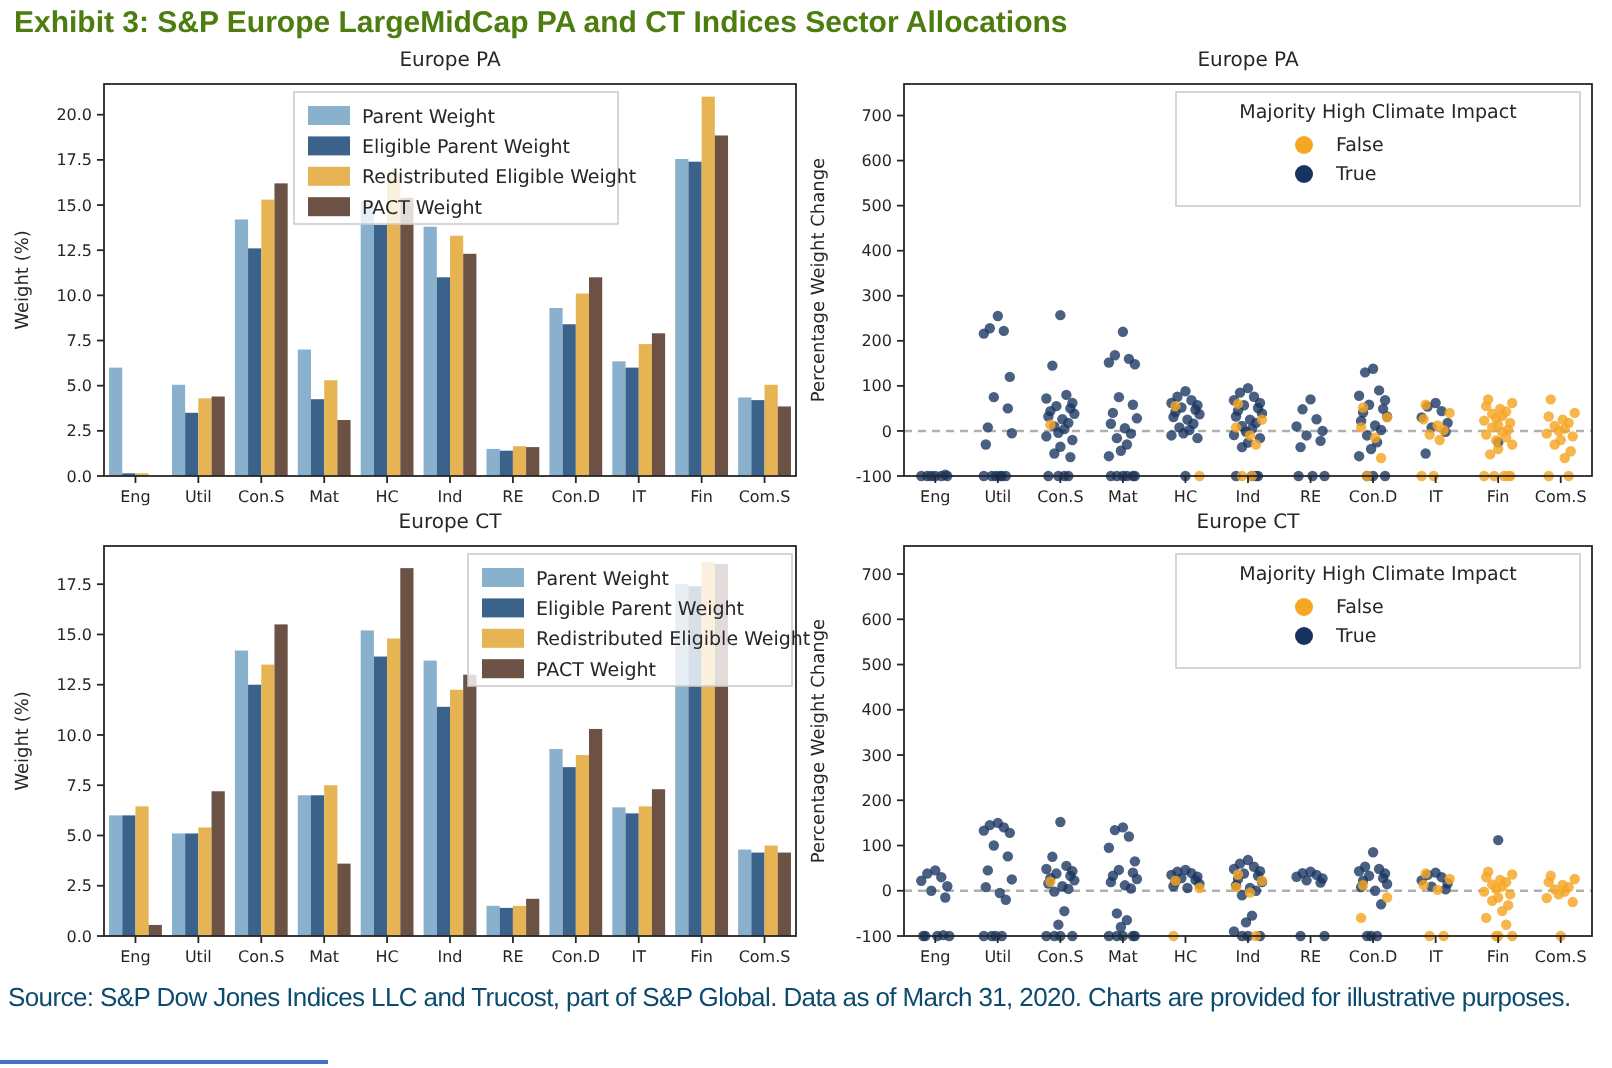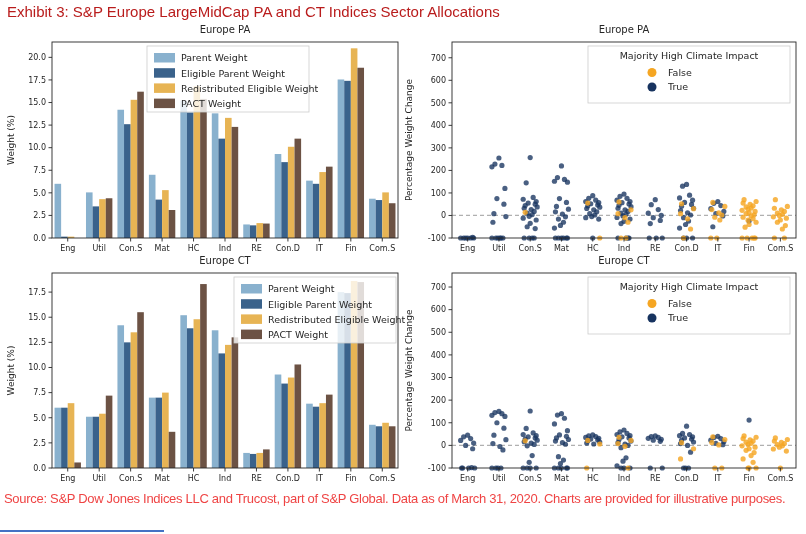--- a/index.html
+++ b/index.html
@@ -1,22 +1,22 @@
 <!DOCTYPE html>
 <html><head>
 <meta charset="utf-8">
 <style>
   html,body{margin:0;padding:0;background:#ffffff;}
   #page{position:relative;width:806px;height:534px;background:#ffffff;overflow:hidden;
         font-family:"Liberation Sans",sans-serif;}
-  #exhibit-title{position:absolute;left:7px;top:3px;margin:0;font-size:15px;font-weight:normal;
-        color:#b91c1c;letter-spacing:0px;white-space:nowrap;}
+  #exhibit-title{position:absolute;left:7px;top:3px;margin:0;font-size:15px;font-weight:bold;
+        color:#4d7c0f;letter-spacing:0px;white-space:nowrap;}
   #fig-svg{position:absolute;left:0;top:0;}
   #source-note{position:absolute;left:4px;top:491px;width:792px;margin:0;font-size:13px;
-        line-height:1.25;color:#ef4444;letter-spacing:-0.3px;}
+        line-height:1.25;color:#0c4a6e;letter-spacing:-0.3px;}
   #accent-line{position:absolute;left:0;top:530px;width:164px;height:2px;background:#4472C4;}
 </style>
 </head>
 <body>
 
 <div id="page">
   <h1 id="exhibit-title">Exhibit 3: S&amp;P Europe LargeMidCap PA and CT Indices Sector Allocations</h1>
   <svg id="fig-svg" width="806" height="534">
       <g>
         <text fill="#262626" font-family="&quot;DejaVu Sans&quot;,sans-serif" x="225" y="33" text-anchor="middle" font-size="10px">Europe PA</text>

